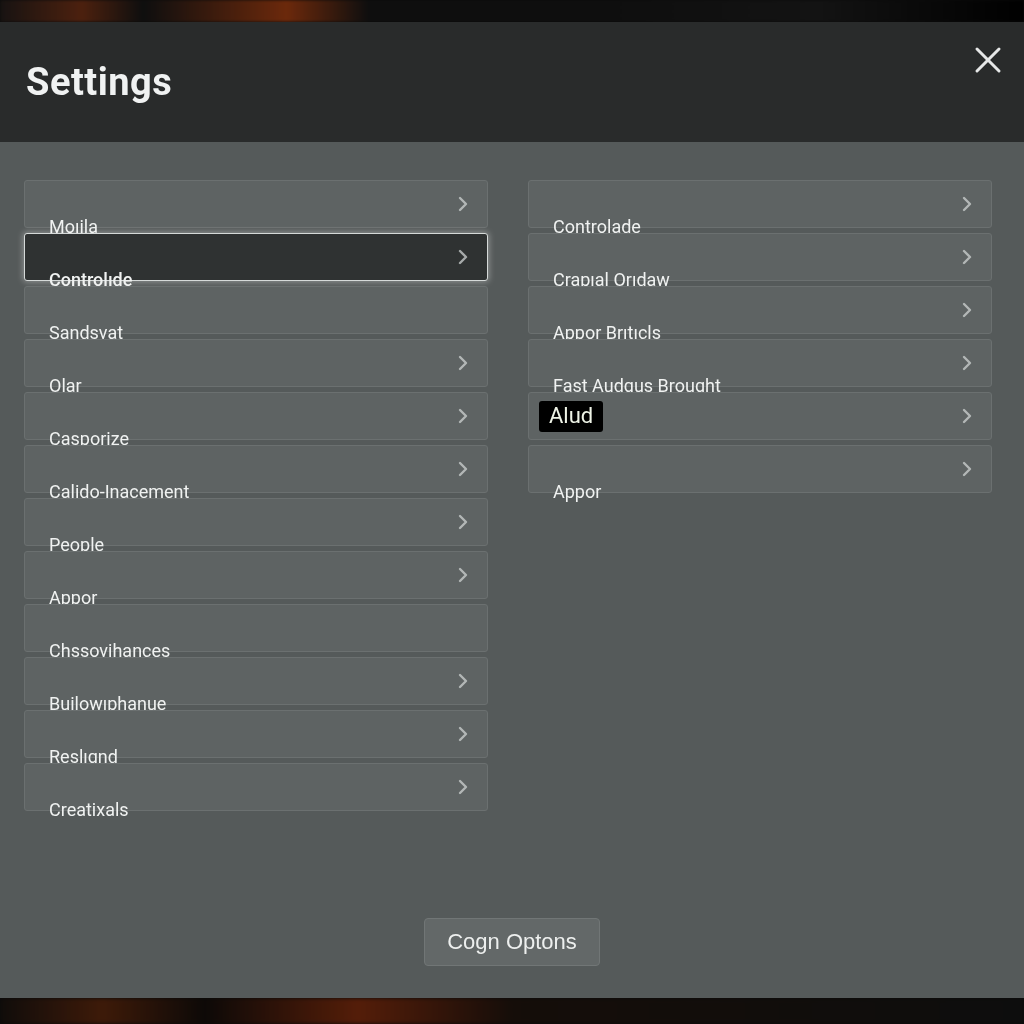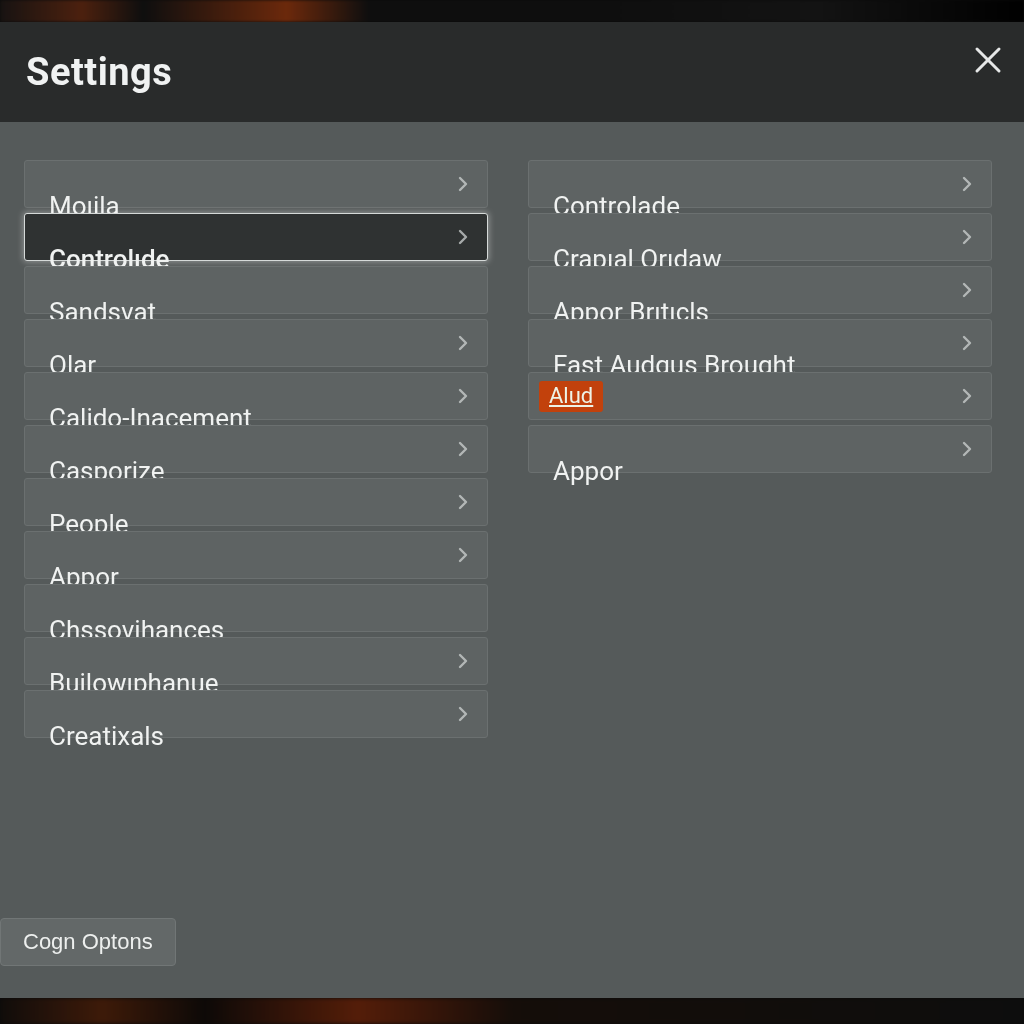--- a/index.html
+++ b/index.html
@@ -30,21 +30,21 @@
   }
 
   .modal {
     position: absolute; left: 0; top: 22px;
     width: 1024px; height: 976px;
     background: #555a5a;
     display: flex; flex-direction: column;
   }
 
   .header {
-    height: 100px;
+    height: 120px;
     background: #292b2b;
     display: flex; align-items: center;
     padding: 0 26px;
     position: relative;
   }
   .header h1 {
     color: #f0f2f2;
     font-size: 38px;
     font-weight: 700;
     letter-spacing: .5px;
@@ -72,21 +72,21 @@
     background: #5e6363;
     border: 1px solid #6b7070;
     border-radius: 3px;
     display: flex; align-items: center;
     padding: 0 16px 0 24px;
     cursor: pointer;
     position: relative;
   }
   .row .label {
     color: #f0f2f1;
-    font-size: 26px;
+    font-size: 18px;
     font-weight: 400;
     margin-top: 44px;
   }
   .row .chev {
     margin-left: auto;
     width: 16px; height: 16px;
     opacity: .75;
   }
   .row .chev svg { width: 16px; height: 16px; }
   .row .chev svg polyline {
@@ -95,33 +95,32 @@
 
   .row.selected {
     background: #2f3232;
     border: 1.5px solid #d6dad9;
     box-shadow: 0 0 6px 1px rgba(255,255,255,.35);
     gap: 44px;
   }
   .row.selected .label { font-weight: 500; }
 
   .row .pill {
-    background: #c2410c;
+    background: #000000;
     color: #eef3e6;
     font-size: 22px;
     padding: 2px 10px 4px 10px;
     border-radius: 3px;
     margin-left: -12px;
-    text-decoration: underline;
   }
   .row.pill-row { padding-left: 22px; }
 
   .footer {
     height: 92px;
-    display: flex; align-items: flex-start; justify-content: flex-start;
+    display: flex; align-items: flex-start; justify-content: center;
     padding-top: 12px;
   }
   .footer-btn {
     background: #636868;
     border: 1px solid #717676;
     color: #edefee;
     font-size: 22px;
     padding: 10px 22px;
     border-radius: 4px;
     cursor: pointer;
@@ -164,27 +163,27 @@
         <div class="row no-chev">
           <span class="label">Sandsvat</span>
         </div>
         <div class="row">
           <span class="label">Olar</span>
           <span class="chev"><svg viewBox="0 0 16 16">
               <polyline points="5,2 11,8 5,14"></polyline>
             </svg></span>
         </div>
         <div class="row">
+          <span class="label">Casporize</span>
+          <span class="chev"><svg viewBox="0 0 16 16">
+              <polyline points="5,2 11,8 5,14"></polyline>
+            </svg></span>
+        </div>
+        <div class="row">
           <span class="label">Calido-Inacement</span>
-          <span class="chev"><svg viewBox="0 0 16 16">
-              <polyline points="5,2 11,8 5,14"></polyline>
-            </svg></span>
-        </div>
-        <div class="row">
-          <span class="label">Casporize</span>
           <span class="chev"><svg viewBox="0 0 16 16">
               <polyline points="5,2 11,8 5,14"></polyline>
             </svg></span>
         </div>
         <div class="row">
           <span class="label">People</span>
           <span class="chev"><svg viewBox="0 0 16 16">
               <polyline points="5,2 11,8 5,14"></polyline>
             </svg></span>
         </div>
@@ -192,20 +191,26 @@
           <span class="label">Appor</span>
           <span class="chev"><svg viewBox="0 0 16 16">
               <polyline points="5,2 11,8 5,14"></polyline>
             </svg></span>
         </div>
         <div class="row no-chev">
           <span class="label">Chssovihances</span>
         </div>
         <div class="row">
           <span class="label">Builowıphanue</span>
+          <span class="chev"><svg viewBox="0 0 16 16">
+              <polyline points="5,2 11,8 5,14"></polyline>
+            </svg></span>
+        </div>
+        <div class="row">
+          <span class="label">Reslıgnd</span>
           <span class="chev"><svg viewBox="0 0 16 16">
               <polyline points="5,2 11,8 5,14"></polyline>
             </svg></span>
         </div>
         <div class="row">
           <span class="label">Creatixals</span>
           <span class="chev"><svg viewBox="0 0 16 16">
               <polyline points="5,2 11,8 5,14"></polyline>
             </svg></span>
         </div>

